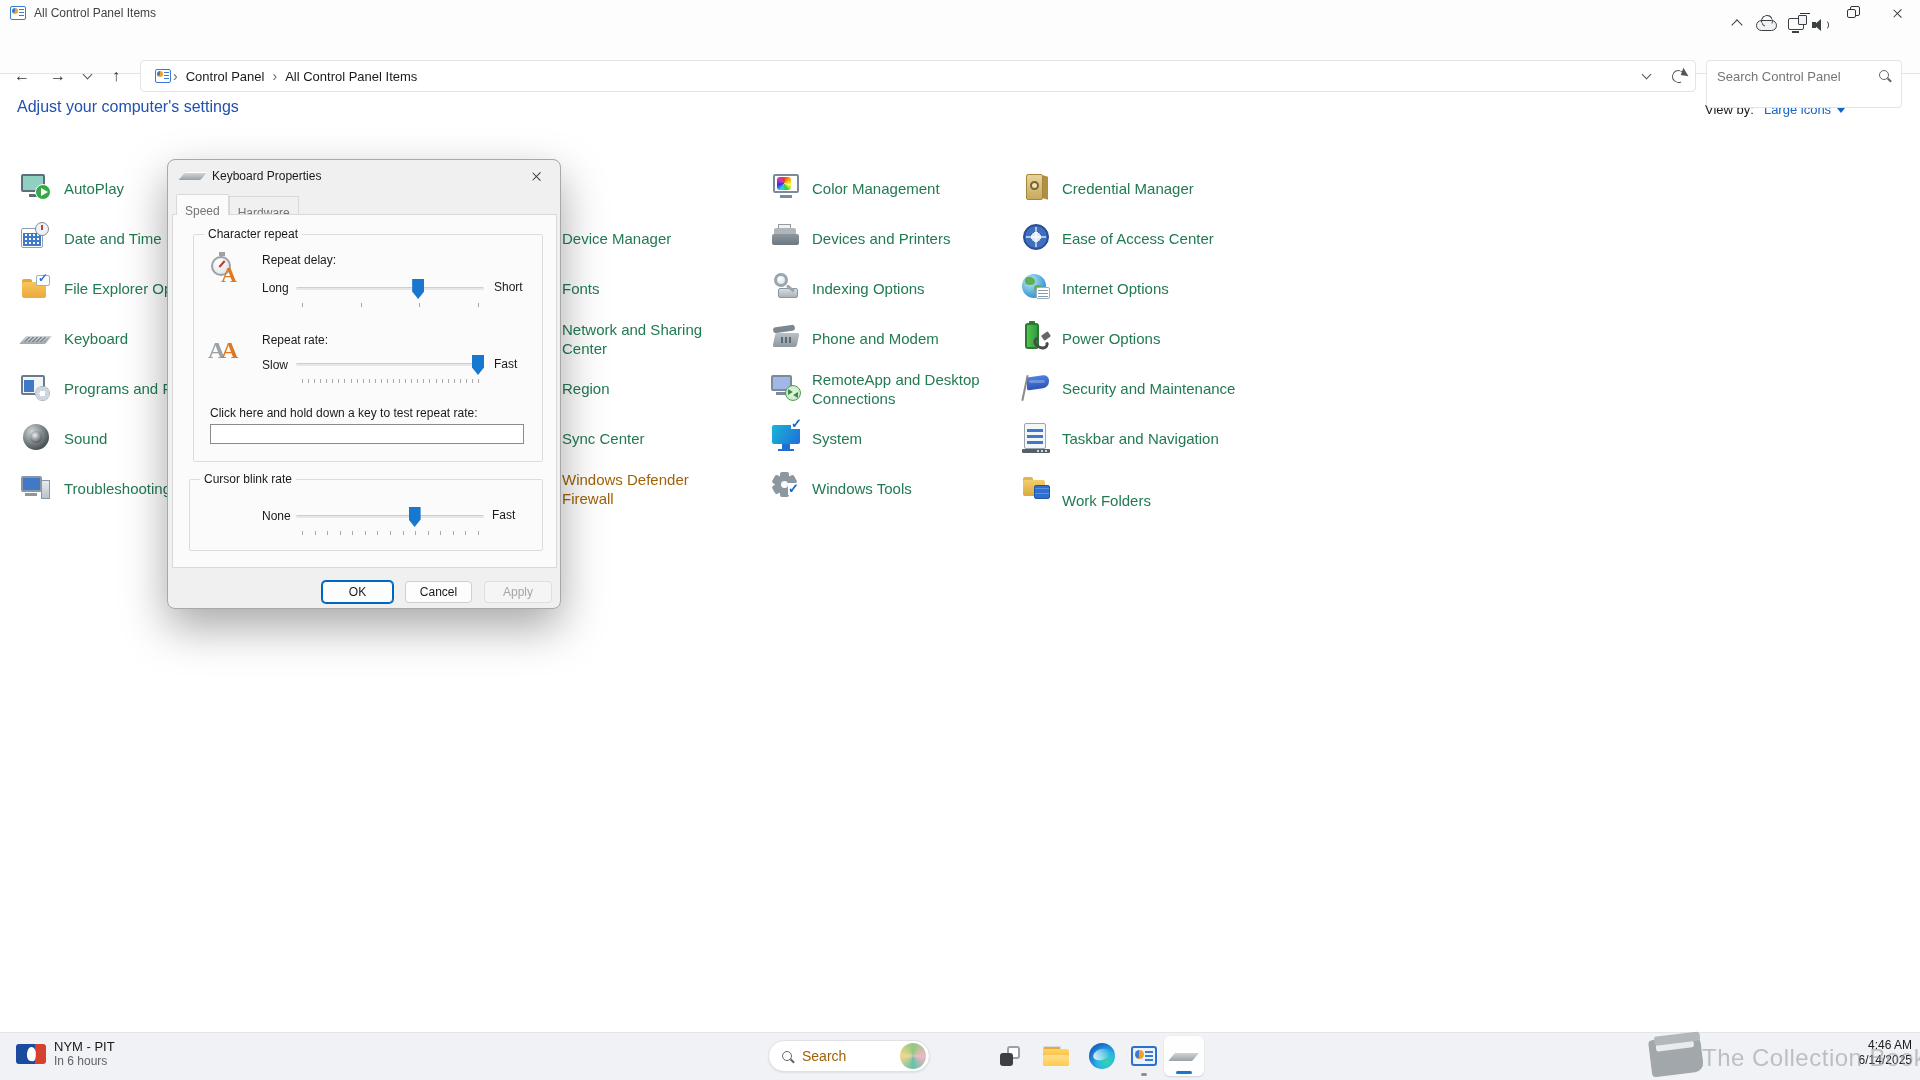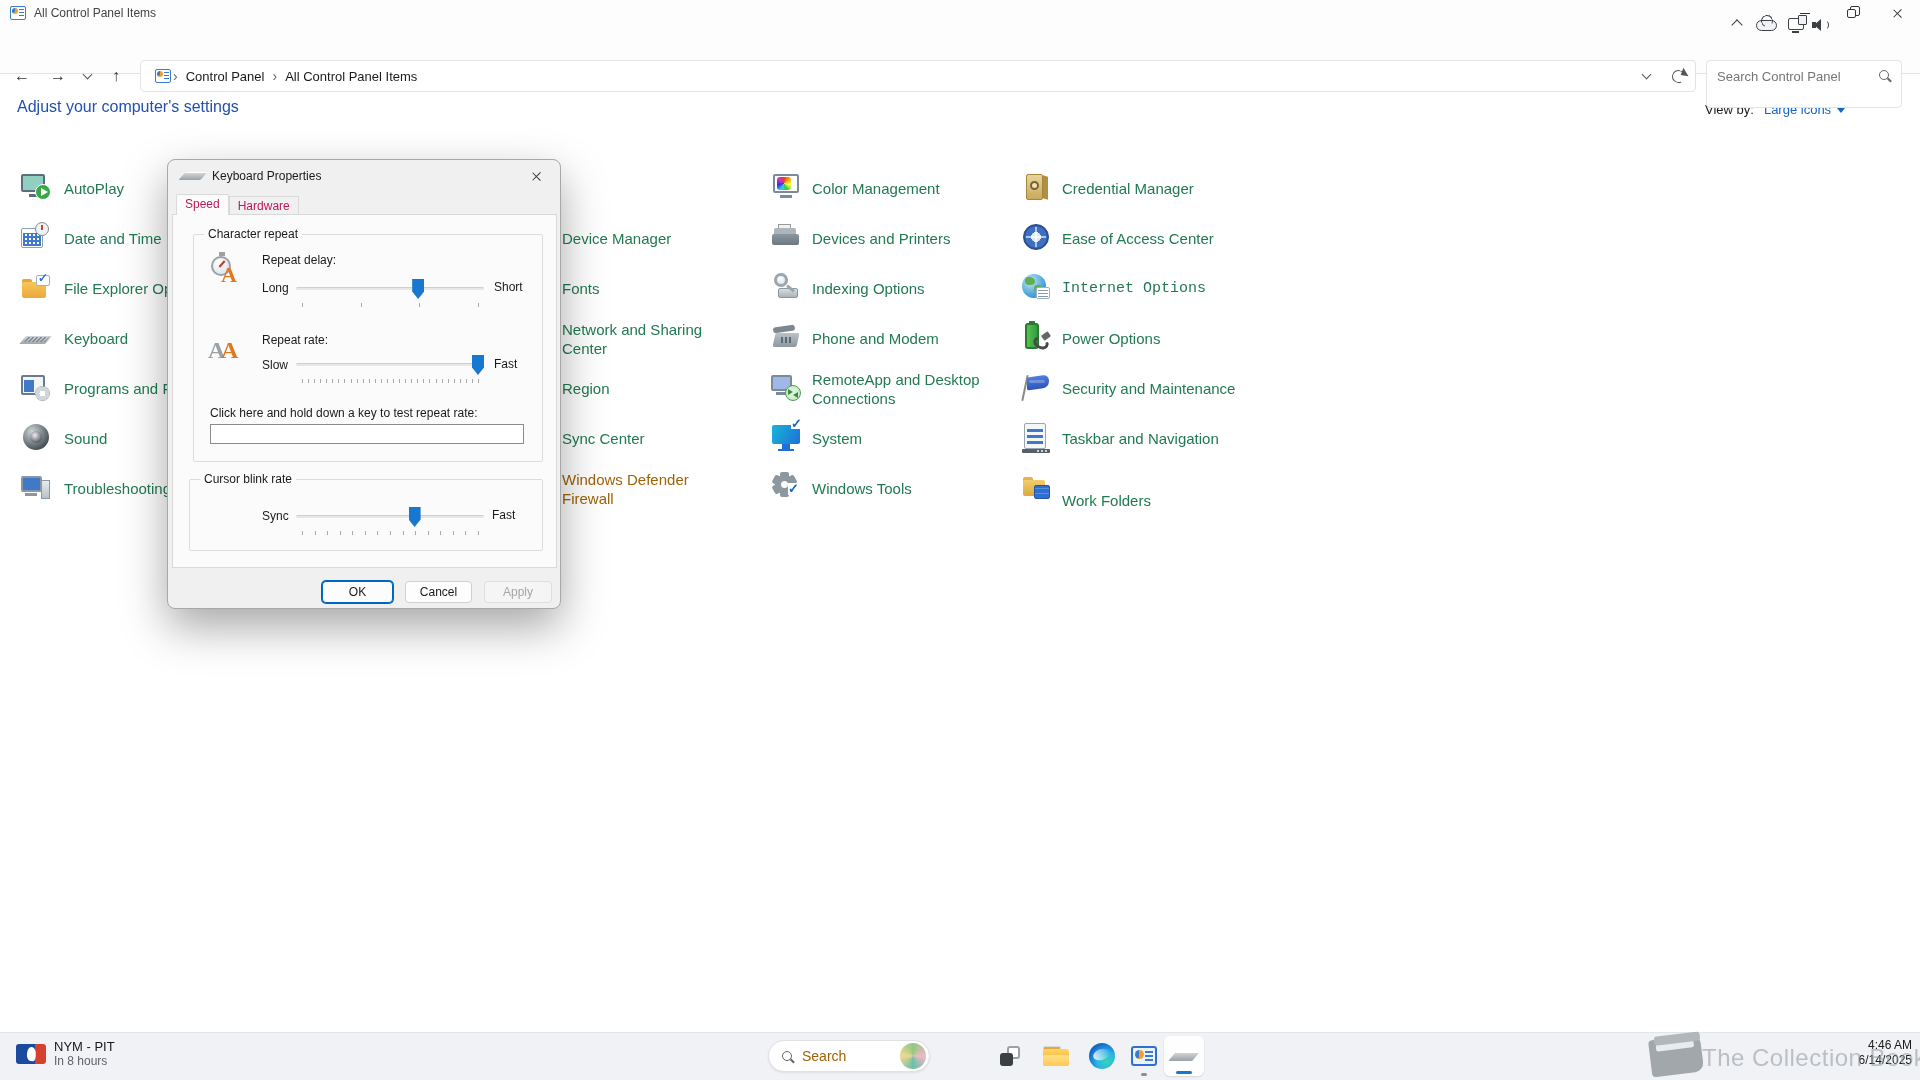--- a/index.html
+++ b/index.html
@@ -53,21 +53,21 @@
   .ic{position:absolute;left:0;top:0;display:inline-block;width:32px;height:32px}
   .ic i{position:absolute}
 
   
   .dialog{position:absolute;left:167px;top:159px;width:394px;height:450px;background:#f0f0f0;border:1px solid #a8a8a8;border-radius:8px;box-shadow:0 18px 45px rgba(0,0,0,.35);z-index:10;font-size:12px}
   .dlg-title{position:absolute;left:0;top:0;width:100%;height:32px;display:flex;align-items:center}
   .dlg-title-text{font-size:12px;color:#1a1a1a;margin-left:8px}
   .kbg{width:22px;height:8px;background:linear-gradient(#d9dde0,#9aa1a7);transform:skewX(-42deg);border-radius:1px;box-shadow:inset 0 1px 0 #fff;margin-left:14px}
   .dlg-close{position:absolute;right:8px;top:3px;width:32px;height:26px;display:flex;align-items:center;justify-content:center;border-radius:4px}
   .tabs{position:absolute;left:8px;top:33px;height:22px;display:flex;align-items:flex-end}
-  .tab{font-size:12px;padding:2px 8px;border:1px solid #d9d9d9;border-bottom:none;background:#f0f0f0;color:#be185d}
+  .tab{font-size:12px;padding:9px 8px;border:1px solid #d9d9d9;border-bottom:none;background:#f0f0f0;color:#737373}
   .tab.active{background:#fbfbfb;height:21px;border-radius:2px 2px 0 0;position:relative;z-index:2}
   .tab.inactive{height:19px}
   .tabpage{position:absolute;left:4px;top:54px;width:385px;height:354px;background:#fbfbfb;border:1px solid #d9d9d9}
   .grpbox{position:absolute;border:1px solid #dcdcdc;border-radius:2px}
   .grp-legend{position:absolute;left:10px;top:-8px;background:#fbfbfb;padding:0 4px;font-size:12px;color:#1a1a1a}
   .dlbl{position:absolute;font-size:12px;color:#1a1a1a}
   .slider{position:absolute;height:30px;width:188px}
   .sl-track{position:absolute;left:0;right:0;top:8px;height:3px;background:#e7e7e7;border-top:1px solid #cfcfcf;border-radius:2px}
   .sl-inner{position:absolute;left:6px;right:6px;top:0;bottom:0}
   .sl-thumb{position:absolute;top:0;width:12px;height:20px;margin-left:-6px;background:#1878d0;clip-path:polygon(0 0,100% 0,100% 62%,50% 100%,0 62%)}
@@ -358,21 +358,21 @@
       <span class="cp-label" style="left: 42px; top: 8px; color: rgb(33, 122, 82);">Ease of Access Center</span>
     </div>
     <div class="cp-item" style="left: 1020px; top: 271px;">
       <span class="ic">
         <i style="left: 2px; top: 3px; width: 24px; height: 24px; border-radius: 50%; background: radial-gradient(circle at 35% 30%, rgb(191, 232, 247), rgb(74, 163, 216) 60%, rgb(44, 127, 184)); position: absolute;"></i>
         <i style="left: 5px; top: 6px; width: 10px; height: 8px; background: rgb(95, 174, 79); border-radius: 40% 60% 50% 50%; position: absolute;"></i>
         <i style="left: 14px; top: 14px; width: 8px; height: 7px; background: rgb(95, 174, 79); border-radius: 50% 40% 60% 50%; position: absolute;"></i>
         <i style="left: 16px; top: 16px; width: 14px; height: 12px; background: rgb(255, 255, 255); border: 1px solid rgb(154, 176, 196); border-radius: 2px; position: absolute;"></i>
         <i style="left: 18px; top: 19px; width: 10px; height: 7px; background: repeating-linear-gradient(0deg, rgb(136, 153, 170) 0px, rgb(136, 153, 170) 1px, transparent 1px, transparent 3px); position: absolute;"></i>
       </span>
-      <span class="cp-label" style="left: 42px; top: 8px; color: rgb(33, 122, 82); font-family: Liberation Mono, monospace;">Internet Options</span>
+      <span class="cp-label" style="left: 42px; top: 8px; color: rgb(33, 122, 82);">Internet Options</span>
     </div>
     <div class="cp-item" style="left: 1020px; top: 321px;">
       <span class="ic">
         <i style="left: 9px; top: 0px; width: 6px; height: 3px; background: rgb(42, 122, 51); border-radius: 1px; position: absolute;"></i>
         <i style="left: 5px; top: 2px; width: 14px; height: 26px; background: linear-gradient(90deg, rgb(87, 194, 79), rgb(47, 158, 63)); border: 2px solid rgb(42, 122, 51); border-radius: 3px; position: absolute;"></i>
         <i style="left: 13px; top: 16px; width: 16px; height: 12px; border-width: 3px; border-style: solid; border-color: transparent rgb(74, 74, 74) rgb(74, 74, 74); border-image: initial; border-radius: 50%; transform: rotate(25deg); position: absolute;"></i>
         <i style="left: 22px; top: 12px; width: 8px; height: 6px; background: rgb(102, 102, 102); border-radius: 1px; transform: rotate(-35deg); position: absolute;"></i>
       </span>
       <span class="cp-label" style="left: 42px; top: 8px; color: rgb(33, 122, 82);">Power Options</span>
     </div>
@@ -489,21 +489,21 @@
           </div>
       </div>
       <span class="dlbl" style="left:300px;top:122px">Fast</span>
 
       <span class="dlbl" style="left:16px;top:171px">Click here and hold down a key to test repeat rate:</span>
       <input class="testinput" value="" style="">
     </div>
 
     <div class="grpbox" style="left:16px;top:264px;width:354px;height:72px">
       <span class="grp-legend">Cursor blink rate</span>
-      <span class="dlbl" style="left:72px;top:29px">Sync</span>
+      <span class="dlbl" style="left:72px;top:29px">None</span>
       <div class="slider" style="left:106px;top:27px">
         <div class="sl-track"></div>
         <div class="sl-inner">
             <div class="sl-thumb" style="left: 64%;"></div>
         <div class="sl-ticks">
               <i style="left: 0%;"></i>
               <i style="left: 7.14286%;"></i>
               <i style="left: 14.2857%;"></i>
               <i style="left: 21.4286%;"></i>
               <i style="left: 28.5714%;"></i>
@@ -529,21 +529,21 @@
     <button class="dbtn" style="left:237px;width:67px">Cancel</button>
     <button class="dbtn disabled" style="left:316px;width:68px">Apply</button>
   </div>
 </div>
 
 <div class="taskbar">
   <div class="widget">
     <span class="mlb"></span>
     <span>
       <div class="wtxt1">NYM - PIT</div>
-      <div class="wtxt2">In 8 hours</div>
+      <div class="wtxt2">In 6 hours</div>
     </span>
   </div>
 </div>
 <div class="tbtn" style="left:726px;top:1038px">
   <span class="winlogo">
       <i></i>
       <i></i>
       <i></i>
       <i></i>
     </span>

